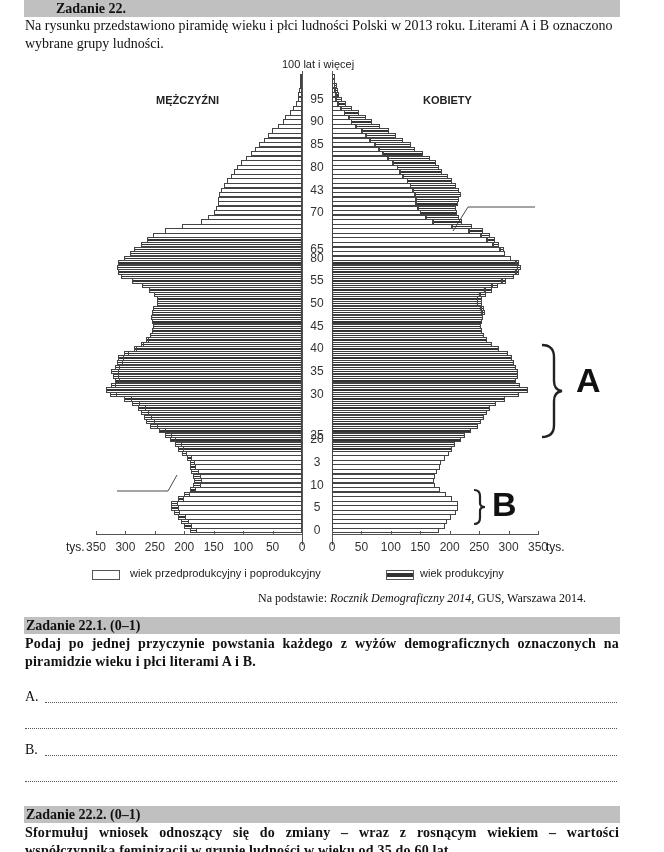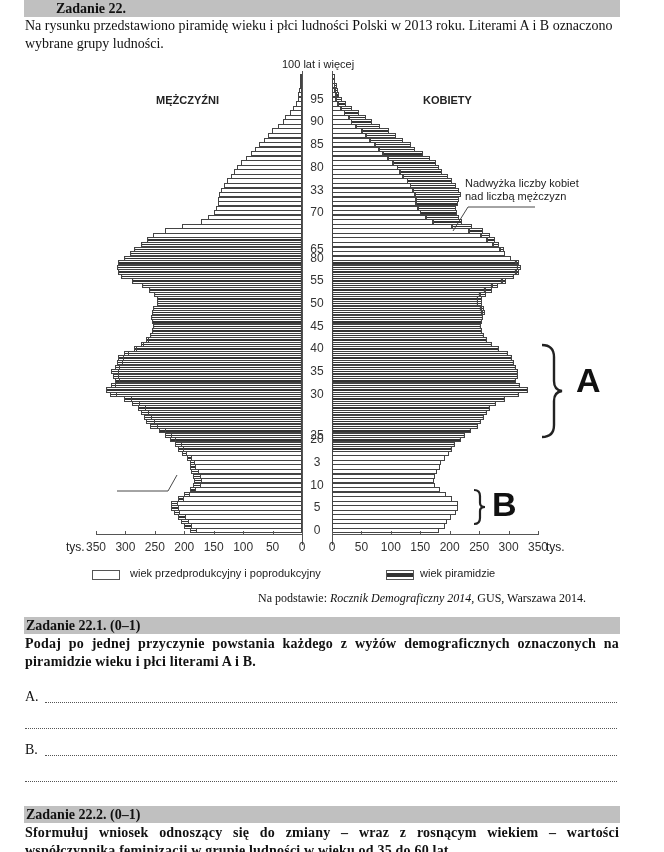--- a/index.html
+++ b/index.html
@@ -340,21 +340,21 @@
       <div class="agelbl" style="top: 354.5px; margin-top: 18px;">25</div>
       <div class="agelbl" style="top: 331.8px;">30</div>
       <div class="agelbl" style="top: 309.1px;">35</div>
       <div class="agelbl" style="top: 286.4px;">40</div>
       <div class="agelbl" style="top: 263.7px;">45</div>
       <div class="agelbl" style="top: 241px;">50</div>
       <div class="agelbl" style="top: 218.3px;">55</div>
       <div class="agelbl" style="top: 195.6px;">80</div>
       <div class="agelbl" style="top: 187px;">65</div>
       <div class="agelbl" style="top: 150.2px;">70</div>
-      <div class="agelbl" style="top: 127.5px;">33</div>
+      <div class="agelbl" style="top: 127.5px;">43</div>
       <div class="agelbl" style="top: 104.8px;">80</div>
       <div class="agelbl" style="top: 82.1px;">85</div>
       <div class="agelbl" style="top: 59.4px;">90</div>
       <div class="agelbl" style="top: 36.7px;">95</div>
     </div>
 
   <div class="axis" style="left:96px; top:479px; width:206px;"></div>
   <div class="axis" style="left:332px; top:479px; width:206px;"></div>
   <div id="ticks">
       <div class="tick" style="left: 96px; top: 476px;"></div>
@@ -386,24 +386,20 @@
       <div class="tick" style="left: 479.143px; top: 476px;"></div>
       <div class="ticklbl" style="left: 464.143px; top: 485px;">250</div>
       <div class="tick" style="left: 508.571px; top: 476px;"></div>
       <div class="ticklbl" style="left: 493.571px; top: 485px;">300</div>
       <div class="tick" style="left: 538px; top: 476px;"></div>
       <div class="ticklbl" style="left: 523px; top: 485px;">350</div>
     </div>
   <div class="lbl" style="left:66px; top:485px; font-size:12px;">tys.</div>
   <div class="lbl" style="left:546px; top:485px; font-size:12px;">tys.</div>
 
-  <div class="lbl" style="left:465px; top:122px; line-height:13px;">
-    <div>Nadwyżka liczby kobiet</div>
-    <div>nad liczbą mężczyzn</div>
-  </div>
   <svg style="position:absolute; left:450px; top:150px;" width="90" height="30">
     <polyline points="85,2 18,2 3,26" fill="none" stroke="#333" stroke-width="0.9"></polyline>
   </svg>
 
   <svg style="position:absolute; left:115px; top:418px;" width="80" height="22">
     <polyline points="2,18 53,18 62,2" fill="none" stroke="#333" stroke-width="0.9"></polyline>
   </svg>
 
   <svg style="position:absolute; left:540px; top:288px;" width="30" height="96">
     <path d="M2,2 Q14,2 14,14 L14,38 Q14,47 22,48 Q14,49 14,58 L14,82 Q14,94 2,94" fill="none" stroke="#222" stroke-width="2.4"></path>
@@ -411,21 +407,21 @@
   <div class="lbl" style="left:576px; top:306px; font-size:34px; font-weight:bold; color:#111;">A</div>
 
   <svg style="position:absolute; left:472px; top:433px;" width="16" height="38">
     <path d="M2,2 Q8,2 8,8 L8,15 Q8,19 13,19 Q8,19 8,23 L8,30 Q8,36 2,36" fill="none" stroke="#222" stroke-width="2.2"></path>
   </svg>
   <div class="lbl" style="left:492px; top:430px; font-size:34px; font-weight:bold; color:#111;">B</div>
 
   <div style="position:absolute; left:92px; top:515px; width:26px; height:8px; border:1px solid #555; background:#fff;"></div>
   <div class="lbl" style="left:130px; top:512px; font-size:11px;">wiek przedprodukcyjny i poprodukcyjny</div>
   <div style="position:absolute; left:386px; top:515px; width:26px; height:8px; border:1px solid #555; background:linear-gradient(#fff 0 2px,#333 2px 6px,#fff 6px);"></div>
-  <div class="lbl" style="left:420px; top:512px; font-size:11px;">wiek piramidzie</div>
+  <div class="lbl" style="left:420px; top:512px; font-size:11px;">wiek produkcyjny</div>
 </div>
 
 <div class="para" style="top:589px; left:258px; width:362px; font-size:12px; text-align:left;">
   <span>Na podstawie: </span><i>Rocznik Demograficzny 2014</i><span>, GUS, Warszawa 2014.</span>
 </div>
 
 <div class="hdr" style="top:617px;">Zadanie 22.1. (0–1)</div>
 <div class="para b" style="top:635px;">Podaj po jednej przyczynie powstania każdego z wyżów demograficznych oznaczonych na piramidzie wieku i płci literami A i B.</div>
 
 <div class="ansl" style="top:689px;">A.</div>

